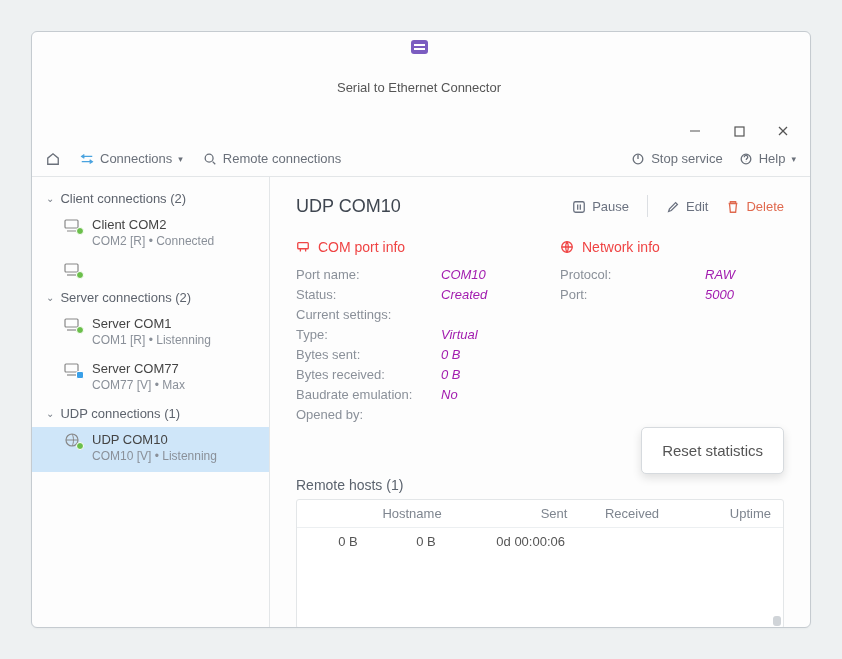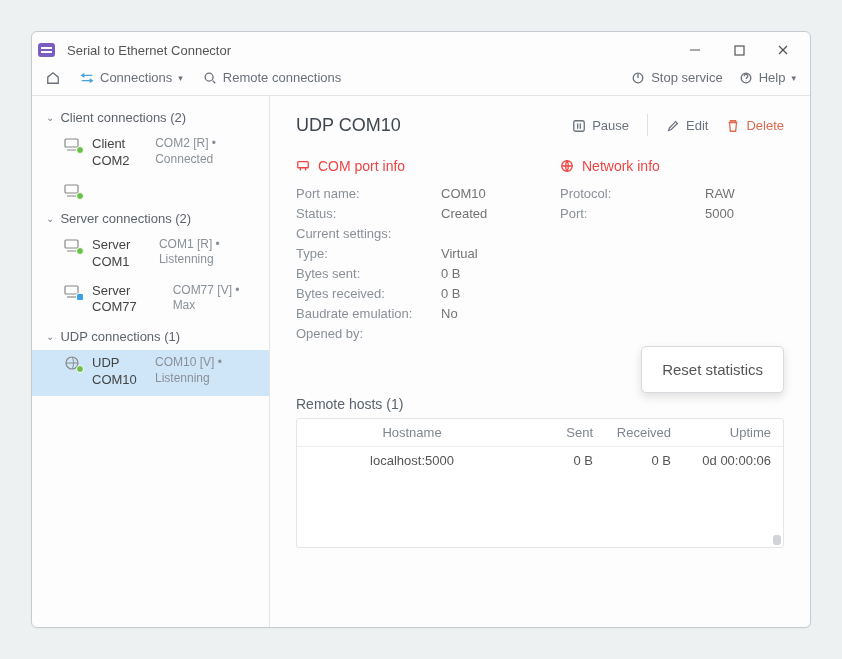--- a/index.html
+++ b/index.html
@@ -22,21 +22,22 @@
     border-radius: 6px;
     box-shadow: 0 1px 2px rgba(0,0,0,0.03);
     display: flex;
     flex-direction: column;
     overflow: hidden;
   }
   .titlebar {
     display: flex;
     align-items: center;
     padding: 8px 10px 6px 6px;
-    gap: 12px;
+    gap: 26px;
+    flex-direction: column;
   }
   .app-icon {
     width: 17px; height: 14px;
     background: #7b5cc0;
     border-radius: 3px;
     position: relative;
   }
   .app-icon::after {
     content: "";
     position: absolute;
@@ -76,53 +77,53 @@
   .device-icon {
     width: 18px; height: 16px; position: relative;
   }
   .device-icon svg { width: 18px; height: 16px; }
   .status-dot {
     position: absolute; right: -2px; bottom: -2px;
     width: 8px; height: 8px; border-radius: 50%;
     background: #6bbf4b; border: 1px solid #fff;
   }
   .status-dot.blue { background: #3aa0e8; border-radius: 2px;}
-  .conn-labels { display: flex; line-height: 1.3; }
+  .conn-labels { display: flex; flex-direction: column; line-height: 1.3; }
   .conn-name { color: #444; font-size: 13px; }
   .conn-sub { color: #8a9099; font-size: 12px; }
   .main {
     flex: 1; padding: 18px 26px; position: relative;
     overflow: hidden;
   }
   .main-head { display: flex; align-items: center; margin-bottom: 22px; }
   .main-title { font-size: 18px; color: #3f4650; }
   .actions { margin-left: auto; display: flex; align-items: center; gap: 18px; }
   .action { display: flex; align-items: flex-end; gap: 6px; color: #6b7280; cursor: pointer; }
   .action.danger { color: #e0694e; }
   .vbar { width: 1px; height: 22px; background: #dcdfe3; }
   .info-cols { display: flex; gap: 40px; margin-bottom: 8px; }
   .info-col { flex: 1; }
   .info-h { display: flex; align-items: center; gap: 8px; color: #ef4444; margin-bottom: 12px; font-size: 14px; }
   .kv { display: flex; margin: 5px 0; font-size: 13px; }
   .kv .k { color: #8a9099; width: 145px; }
-  .kv .v { color: #737373; }
+  .kv .v { color: #a21caf; font-style: italic; }
   .sub-title { margin-top: 50px; margin-bottom: 6px; color: #5b636e; font-size: 14px; }
   .table {
     border: 1px solid #e3e6e8; border-radius: 3px;
     background: #fff;
     height: 130px;
     position: relative;
   }
   .thead, .trow {
     display: flex; padding: 6px 12px;
   }
   .thead { border-bottom: 1px solid #eceff1; color: #7e858f; }
   .trow { color: #555; }
   .col-host { flex: 1; text-align: center; }
-  .col-n { width: 78px; text-align: right; }
+  .col-n { width: 78px; text-align: center; }
   .col-up { width: 100px; text-align: right; }
   .scroll-thumb { position:absolute; right:2px; bottom:2px; width:8px; height:10px; background:#d0d4d8; border-radius:3px;}
   .popup {
     position: absolute;
     right: 26px; top: 250px;
     background: #fff;
     border: 1px solid #d6dade;
     border-radius: 5px;
     box-shadow: 0 4px 10px rgba(0,0,0,0.12);
     padding: 14px 20px;
@@ -380,21 +381,20 @@
       <div class="sub-title">Remote hosts (1)</div>
       <div class="table">
         <div class="thead">
           <div class="col-host">Hostname</div>
           <div class="col-n">Sent</div>
           <div class="col-n">Received</div>
           <div class="col-up">Uptime</div>
         </div>
         <div id="host-rows">
             <div class="trow">
-              <div class="col-host">localhost:5000</div>
               <div class="col-n">0 B</div>
               <div class="col-n">0 B</div>
               <div class="col-up">0d 00:00:06</div>
             </div>
           </div>
         <div class="scroll-thumb"></div>
       </div>
 
       <div class="popup">
         <span>Reset statistics</span>

